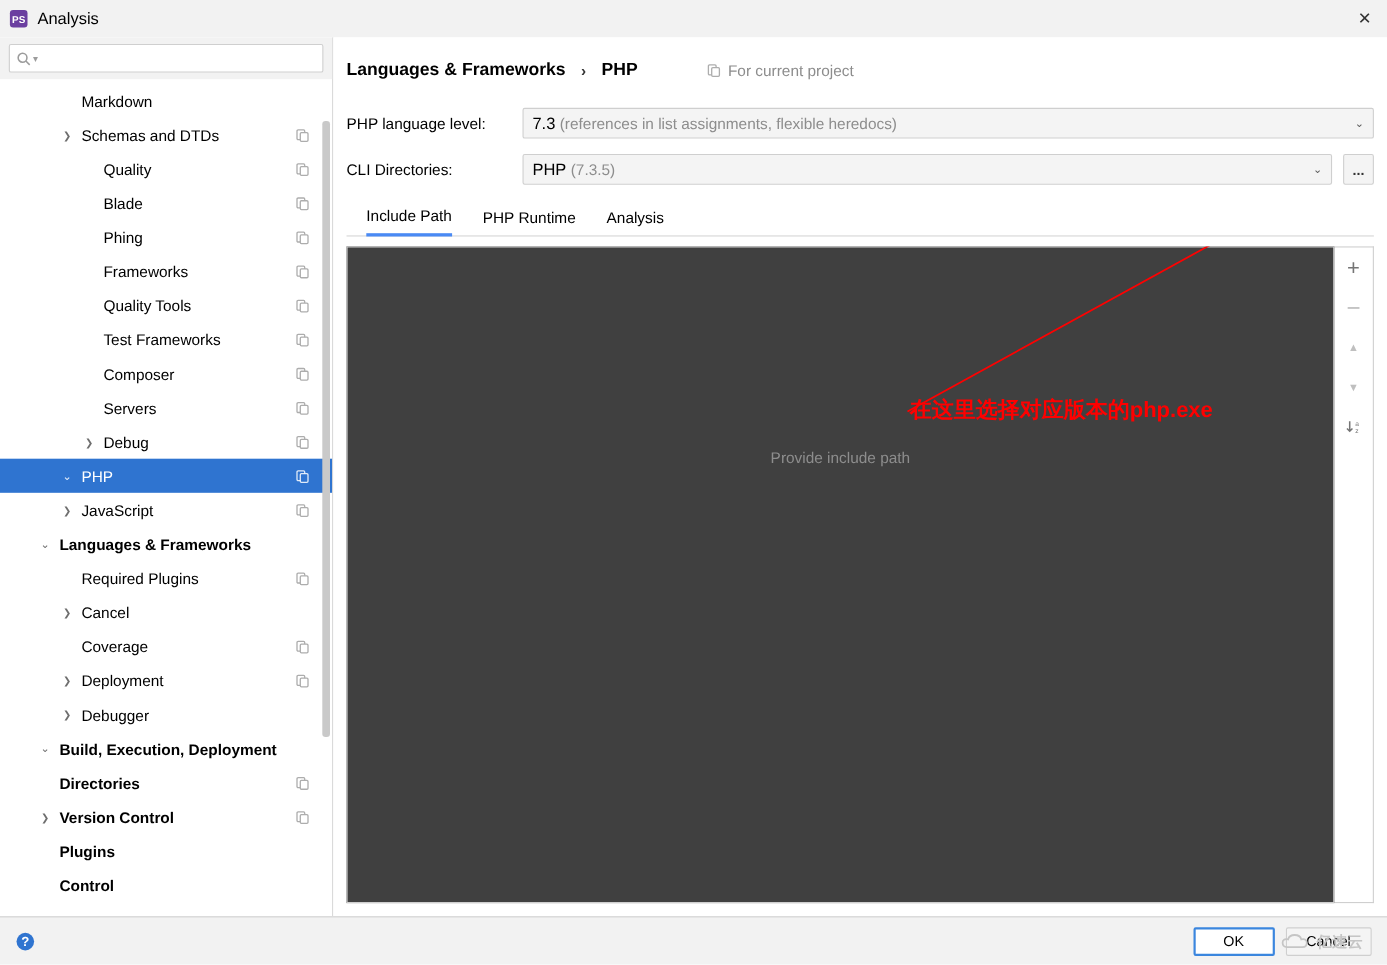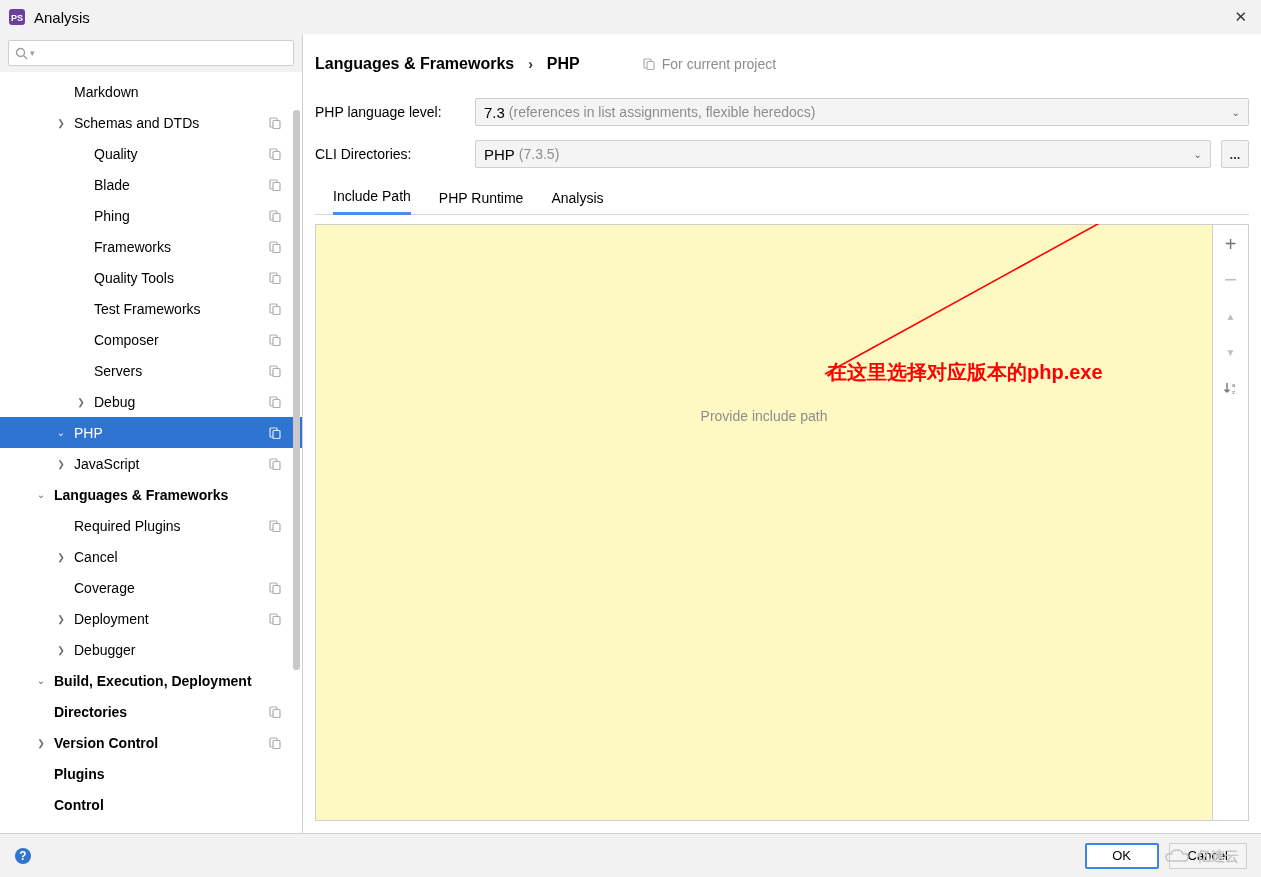--- a/index.html
+++ b/index.html
@@ -40,21 +40,21 @@
 .form-row .lbl { width: 150px; font-size: 14px; }
 .combo { flex: 1; display: flex; align-items: center; border: 1px solid #cfcfcf; background: #f4f4f4; height: 28px; padding: 0 8px; border-radius: 2px; color: #000; }
 .combo .val { font-size: 15px; text-align: right; }
 .combo .hint { color: #8d8d8d; margin-left: 4px; font-size: 14px; }
 .combo .chev { margin-left: auto; color: #5b5b5b; font-size: 10px; }
 .browse-btn { width: 28px; height: 28px; border: 1px solid #cfcfcf; background: #f4f4f4; display: flex; align-items: center; justify-content: center; cursor: pointer; border-radius: 2px; font-weight: bold; color: #333; }
 .tabs { display: flex; gap: 28px; margin-top: 20px; border-bottom: 1px solid #d6d6d6; padding-left: 18px; align-items: flex-end; }
 .tab { padding-bottom: 8px; font-size: 14px; cursor: pointer; color: #000; }
 .tab.active { border-bottom: 3px solid #4a8af4; margin-bottom: -1px; }
 .content-area { display: flex; flex: 1; margin-top: 8px; border-top: 1px solid transparent; min-height: 0; position: relative; }
-.list-panel { flex: 1; border: 1px solid #cfcfcf; position: relative; background: #fef9c3; }
+.list-panel { flex: 1; border: 1px solid #cfcfcf; position: relative; background: #404040; }
 .placeholder { position: absolute; top: 50%; left: 50%; transform: translate(-50%, -115px); color: #8d8d8d; font-size: 14px; }
 .side-tools { width: 36px; border: 1px solid #cfcfcf; border-left: none; display: flex; flex-direction: column; align-items: center; padding-top: 8px; gap: 14px; }
 .tool { width: 22px; height: 22px; display: flex; align-items: center; justify-content: center; color: #757575; cursor: pointer; font-size: 16px; }
 .annotation-text { position: absolute; left: 842px; top: 332px; color: #ff0000; font-size: 20px; font-weight: 600; white-space: nowrap; pointer-events: none; }
 .arrow-svg { position: absolute; left: 0; top: 0; pointer-events: none; }
 .footer { height: 44px; border-top: 1px solid #d1d1d1; display: flex; align-items: center; padding: 0 14px; gap: 10px; background: #f2f2f2; }
 .footer .help { width: 20px; height: 20px; color: #2f74d0; cursor: pointer; display: flex; align-items: center; justify-content: flex-start; }
 .footer .spacer { flex: 1; }
 .footer button { height: 26px; min-width: 74px; padding: 0 18px; font-size: 13px; border-radius: 2px; cursor: pointer; }
 .btn-ok { background: #fff; border: 2px solid #3b86de; }

